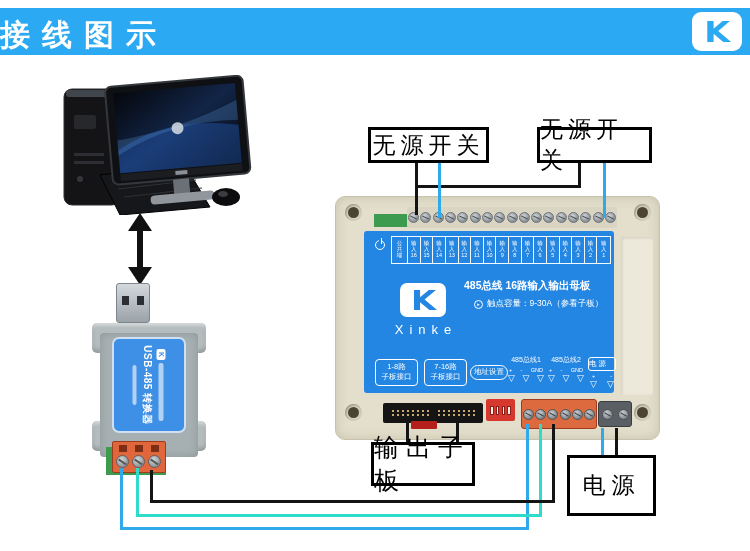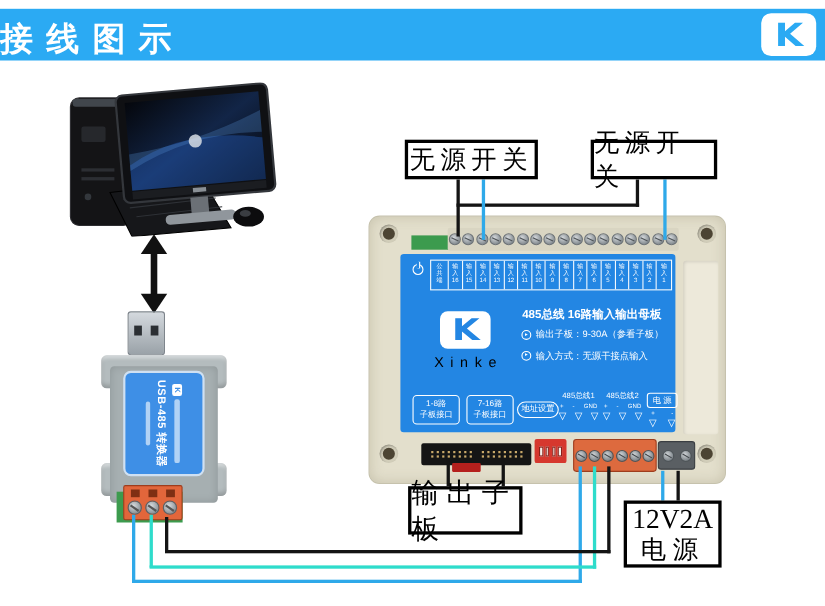--- a/index.html
+++ b/index.html
@@ -93,40 +93,40 @@
   .igrid{position:absolute;left:27px;top:5px;width:220px;height:28px;display:grid;
          grid-template-columns:16px repeat(16,1fr);border:1px solid rgba(255,255,255,.95);}
   .igrid .cell{border-right:1px solid rgba(255,255,255,.95);display:flex;flex-direction:column;
                align-items:center;justify-content:center;line-height:1.08;font-size:5.5px;color:#fff;}
   .igrid .cell:last-child{border-right:none;}
 
   .xkblock{position:absolute;left:24px;top:52px;width:70px;text-align:center;}
   .xklogo{width:46px;height:34px;background:#fff;border-radius:7px;margin:0 auto;
           display:flex;align-items:center;justify-content:center;}
   .xklogo span{color:var(--label-blue);font-size:27px;font-weight:900;font-family:"DejaVu Sans",sans-serif;transform:scaleX(1.2);}
-  .xkname{margin-top:5px;color:#000000;font-size:13px;letter-spacing:6px;padding-left:6px;}
+  .xkname{margin-top:5px;color:#ffffff;font-size:13px;letter-spacing:6px;padding-left:6px;}
 
   .binfo{position:absolute;left:100px;top:48px;width:148px;}
-  .btitle{font-size:10.5px;font-weight:bold;text-align:center;white-space:nowrap;}
+  .btitle{font-size:10.5px;font-weight:bold;text-align:left;white-space:nowrap;}
   .specs{margin-top:5px;}
   .spec{display:flex;align-items:center;margin:0 0 7.5px 10px;font-size:8.5px;white-space:nowrap;}
   .spec .ic{width:9px;height:9px;border:1px solid #fff;border-radius:50%;margin-right:4px;flex:0 0 auto;
             display:flex;align-items:center;justify-content:center;font-size:5px;line-height:1;}
   .portbox{position:absolute;border:1.5px solid #fff;border-radius:4px;text-align:center;
            font-size:7.5px;line-height:1.35;padding-top:2px;}
   .pb1{left:11px;top:128px;width:43px;height:27px;}
   .pb2{left:60px;top:128px;width:43px;height:27px;}
   .addr{position:absolute;left:106px;top:134px;width:38px;height:15px;border:1.5px solid #fff;border-radius:8px;
         font-size:7.5px;text-align:center;line-height:12px;}
   .busgrp{position:absolute;top:124px;width:36px;text-align:center;}
   .bg1{left:144px;} .bg2{left:184px;}
   .busgrp .bt{font-size:7px;white-space:nowrap;}
   .pinrow{display:flex;justify-content:space-between;font-size:5.5px;margin-top:2px;padding:0 1px;}
   .trirow{display:flex;justify-content:space-between;font-size:9px;line-height:1;margin-top:1px;color:#fff;}
-  .pwrgrp{position:absolute;left:224px;top:126px;width:28px;text-align:center;}
+  .pwrgrp{position:absolute;left:224px;top:126px;width:28px;}
   .pwrgrp .pbox{border:1.5px solid #fff;border-radius:3px;font-size:7.5px;height:14px;line-height:11px;}
   .pwrgrp .pinrow{padding:0 4px;}
   .pwrgrp .trirow{padding:0 2px;}
 
   .hdrblk{position:absolute;left:47px;top:206px;width:100px;height:20px;background:#151515;border-radius:2px;
           display:flex;align-items:center;justify-content:space-around;padding:0 4px;}
   .pingrp{display:grid;grid-template-columns:repeat(8,1fr);grid-gap:2px 3px;}
   .pingrp i{width:2px;height:2px;background:#c9a96a;display:block;}
   .redpart{position:absolute;left:75px;top:224px;width:26px;height:8px;background:#b5201d;border-radius:1px;}
   .dip{position:absolute;left:150px;top:202px;width:29px;height:22px;background:#D6382E;border-radius:2px;
@@ -354,27 +354,22 @@
           <span>K</span>
         </div>
         <div class="xkname">Xinke</div>
       </div>
 
       <div class="binfo">
         <div class="btitle">485总线 16路输入输出母板</div>
         <div class="specs">
           <div class="spec">
             <span class="ic">▸</span>
-            <span>输出子板：</span>
+            <span>触点容量：</span>
             <span>9-30A（参看子板）</span>
-          </div>
-          <div class="spec">
-            <span class="ic">▸</span>
-            <span>输入方式：</span>
-            <span>无源干接点输入</span>
           </div>
         </div>
       </div>
 
       <div class="portbox pb1">
         <div>1-8路</div>
         <div>子板接口</div>
       </div>
       <div class="portbox pb2">
         <div>7-16路</div>
@@ -478,21 +473,20 @@
         <span class="screw"></span>
         <span class="screw"></span>
       </div>
     <div class="recess"></div>
   </div>
 
   <div class="tagbox tb-sw1">无源开关</div>
   <div class="tagbox tb-sw2">无源开关</div>
   <div class="tagbox tb-out">输出子板</div>
   <div class="tagbox tb-pwr">
-    <div class="l1">12V2A</div>
     <div class="l2">电源</div>
   </div>
 
   <div id="wireLayer">
       <div class="wire wc-k" style="left: 415px; top: 163px; width: 3px; height: 52px;"></div>
       <div class="wire wc-k" style="left: 415px; top: 185px; width: 166px; height: 3px;"></div>
       <div class="wire wc-k" style="left: 578px; top: 163px; width: 3px; height: 25px;"></div>
       <div class="wire wc-b" style="left: 438px; top: 163px; width: 3px; height: 55px;"></div>
       <div class="wire wc-b" style="left: 603px; top: 163px; width: 3px; height: 55px;"></div>
       <div class="wire wc-b" style="left: 120px; top: 468px; width: 3px; height: 62px;"></div>

